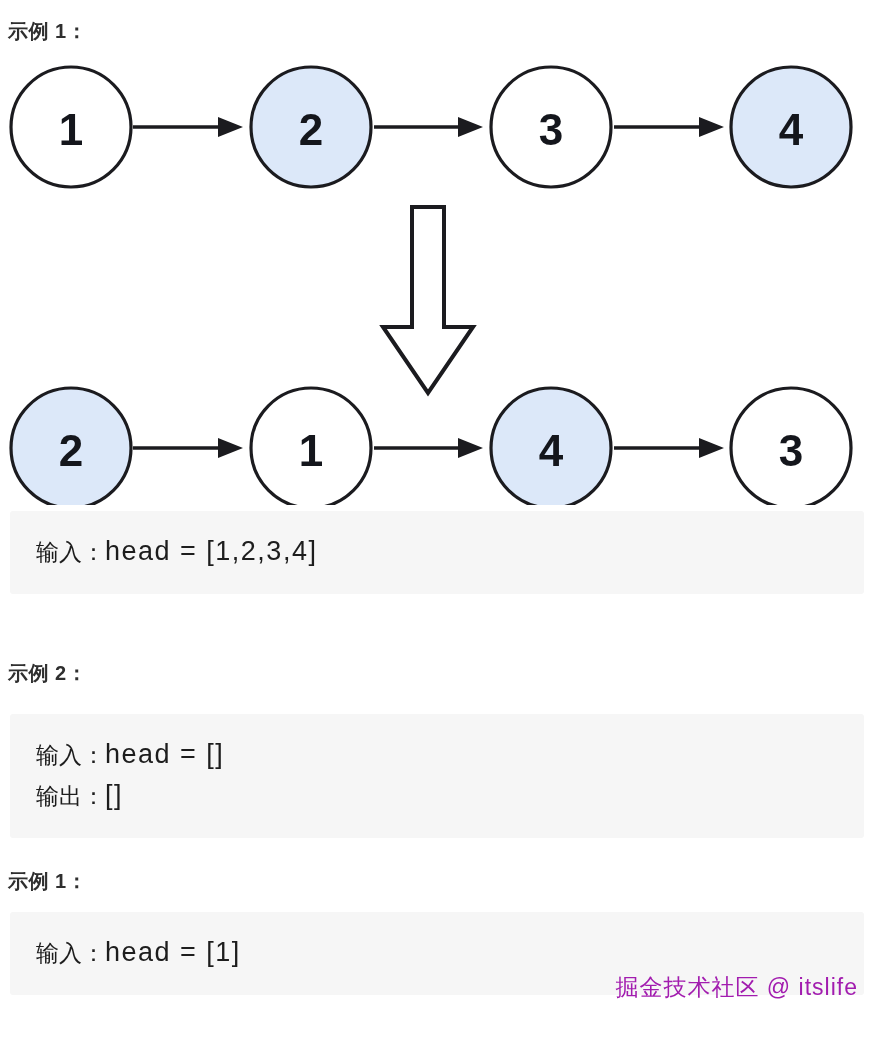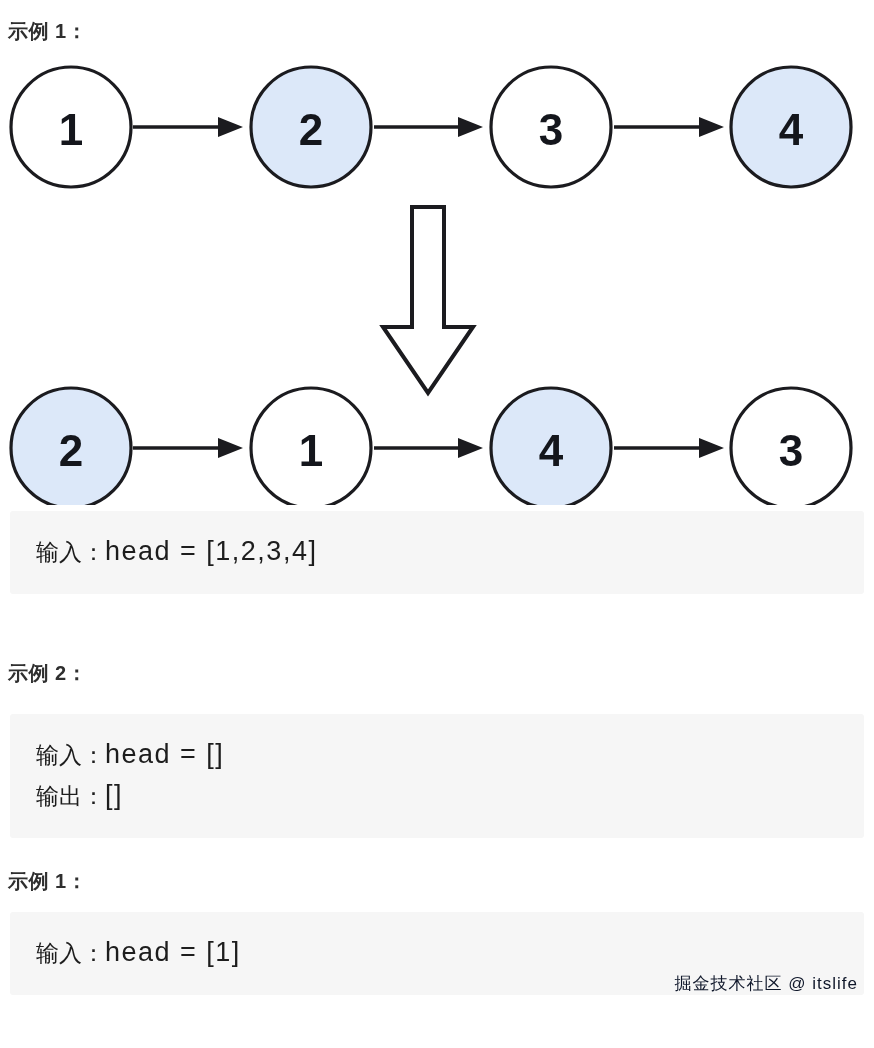--- a/index.html
+++ b/index.html
@@ -103,22 +103,22 @@
     font-family: Liberation Sans, sans-serif;
     font-size: 27px;
     letter-spacing: 1.5px;
   }
 
   
   .watermark {
     position: absolute;
     right: 16px;
     top: 972px;
-    font-size: 17px;
-    color: #0f172a;
+    font-size: 23px;
+    color: #a21caf;
     letter-spacing: 1px;
     white-space: nowrap;
     user-select: none;
   }
 </style>
 </head>
 <body>
 
 <div class="page">
 

